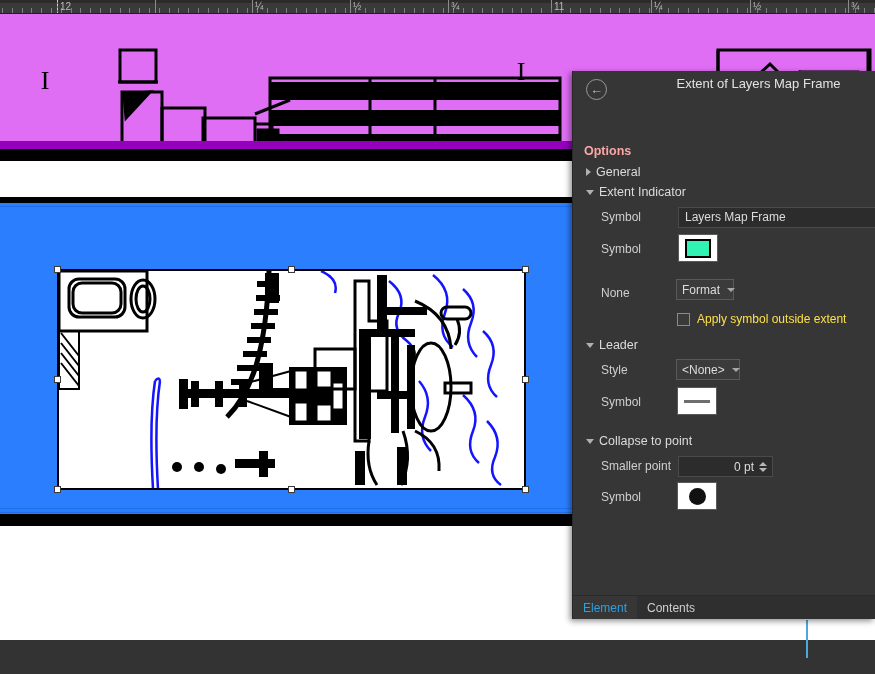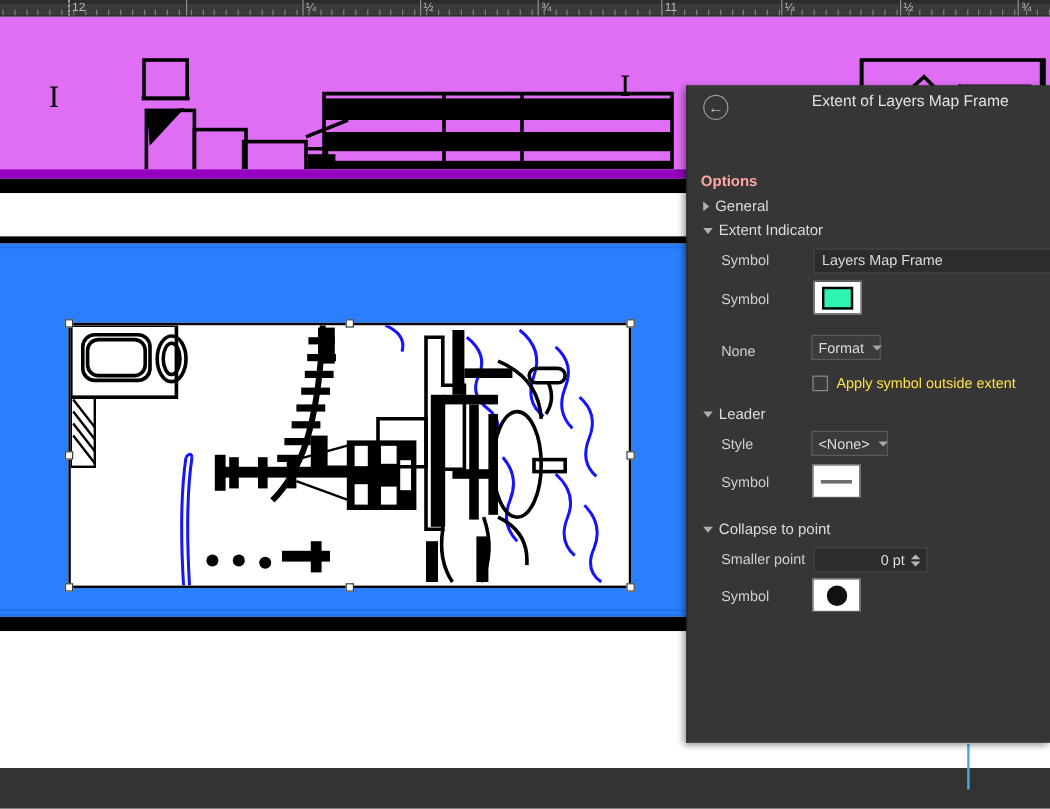--- a/index.html
+++ b/index.html
@@ -530,14 +530,18 @@
         <span class="sp-up"></span>
         <span class="sp-dn"></span>
       </span>
     </div>
 
     <div class="field-label" style="left:28px; top:419px;">Symbol</div>
     <div class="swatch" style="left:104px; top:411px; width:40px; height:28px;">
       <div class="sw-dot"></div>
     </div>
 
+    <div class="panel-tabs">
+      <div class="tab active">Element</div>
+      <div class="tab">Contents</div>
+    </div>
   </div>
 </div>
 
 </body></html>

